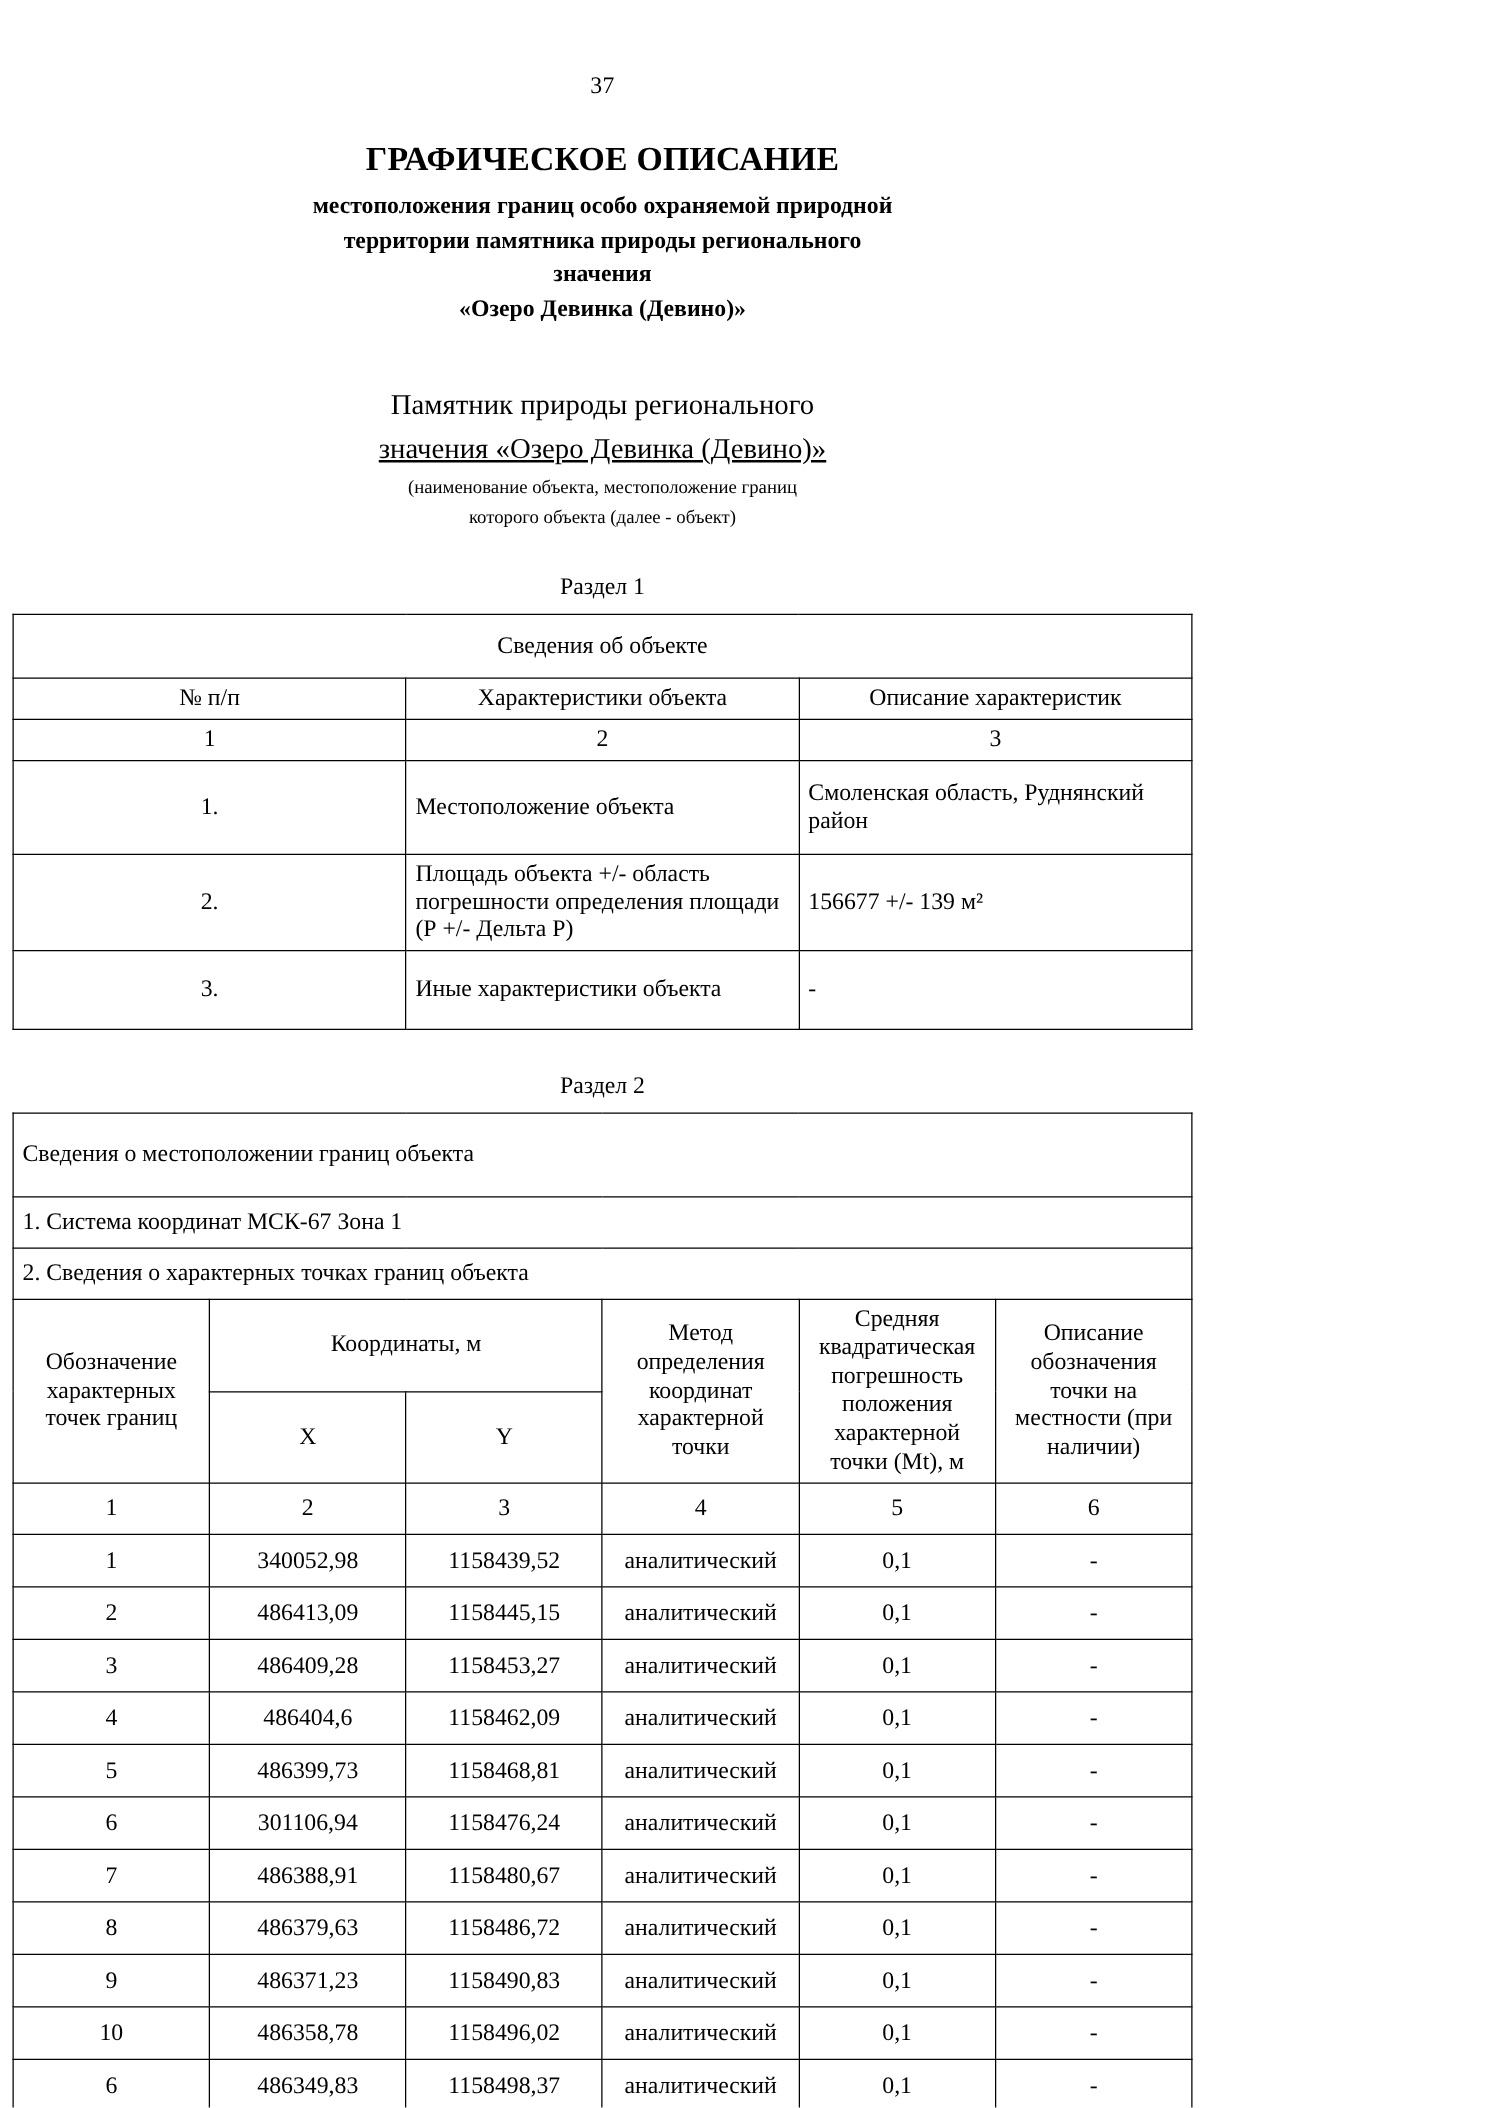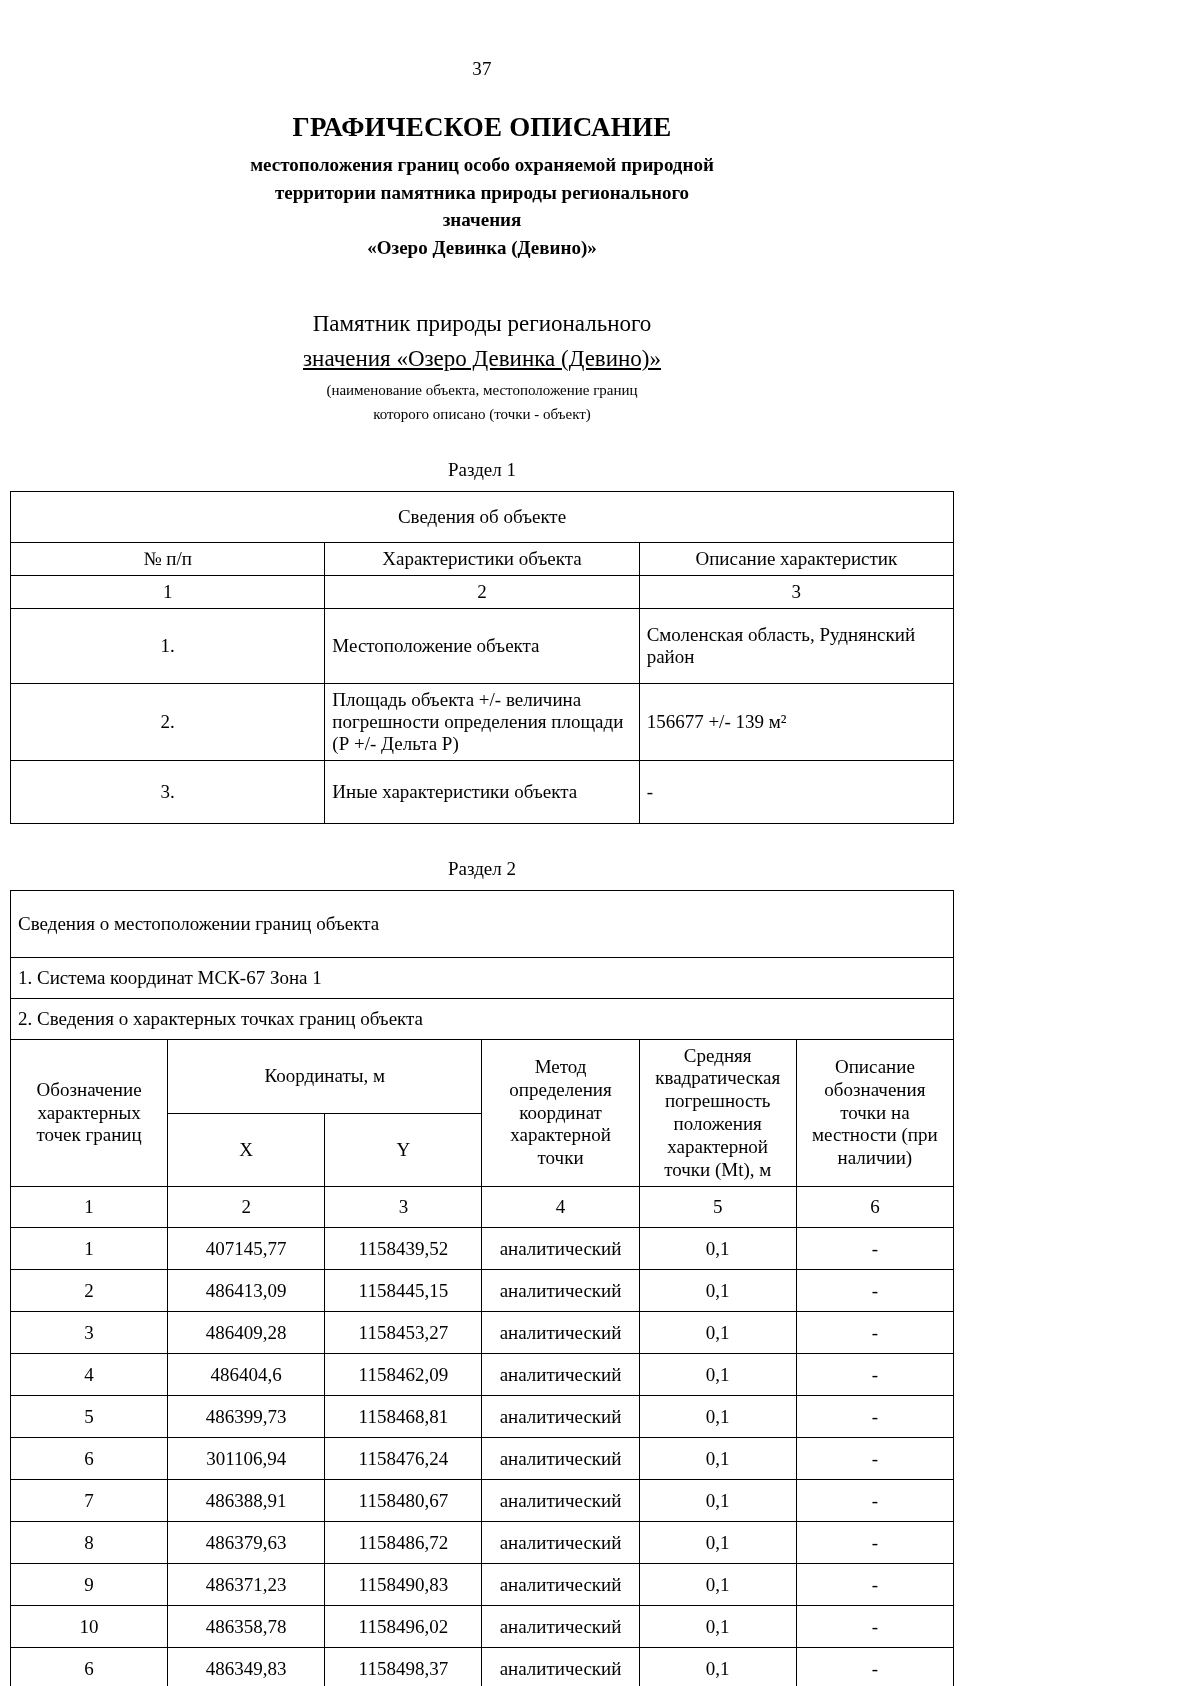--- a/index.html
+++ b/index.html
@@ -147,21 +147,21 @@
   <div class="doc-subtitle">
     <div>местоположения границ особо охраняемой природной</div>
     <div>территории памятника природы регионального значения</div>
     <div>«Озеро Девинка (Девино)»</div>
   </div>
 
   <div class="object-block">
     <div class="object-line1">Памятник природы регионального</div>
     <div><span class="object-line2">значения «Озеро Девинка (Девино)»</span></div>
     <div class="object-note">(наименование объекта, местоположение границ</div>
-    <div class="object-note">которого описано (точки - объект)</div>
+    <div class="object-note">которого объекта (далее - объект)</div>
   </div>
 
   <div class="section-label">Раздел 1</div>
 
   <table class="doc">
     <tbody>
       <tr>
         <td class="t1-title" colspan="3">Сведения об объекте</td>
       </tr>
       <tr>
@@ -174,21 +174,21 @@
         <td class="c-center">2</td>
         <td class="c-center">3</td>
       </tr>
       <tr class="row-taller">
         <td class="c-center">1.</td>
         <td class="c-left">Местоположение объекта</td>
         <td class="c-left">Смоленская область, Руднянский район</td>
       </tr>
       <tr class="row-taller">
         <td class="c-center">2.</td>
-        <td class="c-left">Площадь объекта +/- величина погрешности определения площади (Р +/- Дельта Р)</td>
+        <td class="c-left">Площадь объекта +/- область погрешности определения площади (Р +/- Дельта Р)</td>
         <td class="c-left">156677 +/- 139 м²</td>
       </tr>
       <tr class="row-tall">
         <td class="c-center">3.</td>
         <td class="c-left">Иные характеристики объекта</td>
         <td class="c-left">-</td>
       </tr>
     </tbody>
   </table>
 
@@ -219,21 +219,21 @@
       <tr class="numrow">
         <td>1</td>
         <td>2</td>
         <td>3</td>
         <td>4</td>
         <td>5</td>
         <td>6</td>
       </tr>
       <tr class="datarow">
         <td>1</td>
-        <td>407145,77</td>
+        <td>340052,98</td>
         <td>1158439,52</td>
         <td>аналитический</td>
         <td>0,1</td>
         <td>-</td>
       </tr>
       <tr class="datarow">
         <td>2</td>
         <td>486413,09</td>
         <td>1158445,15</td>
         <td>аналитический</td>

